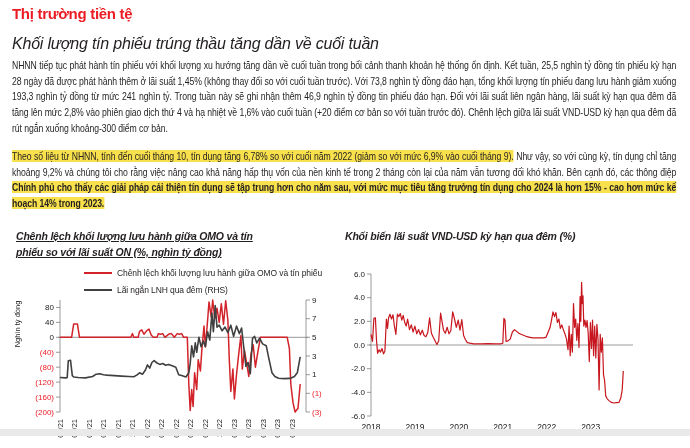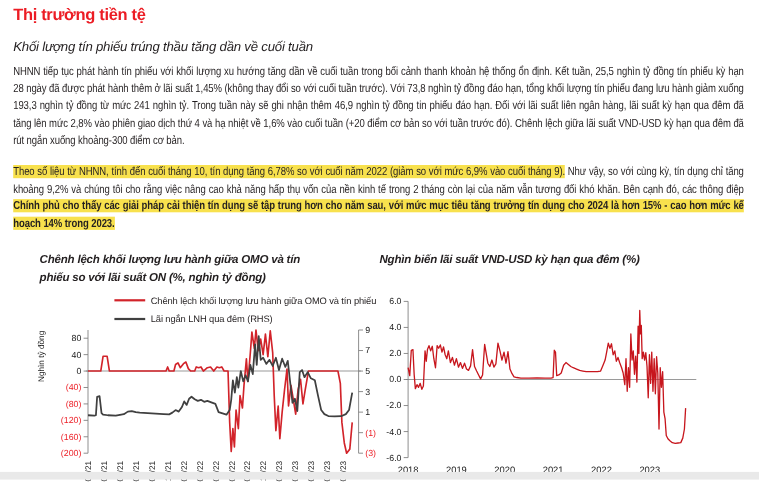--- a/index.html
+++ b/index.html
@@ -1,30 +1,30 @@
 <!DOCTYPE html>
 <html><head>
 <meta charset="utf-8">
 <style>
   * { margin:0; padding:0; box-sizing:border-box; }
   html,body { width:690px; height:448px; background:#fff; font-family:"Liberation Sans",sans-serif; color:#231f20; overflow:hidden; }
   .page { position:relative; width:690px; height:436px; background:#fff; }
 
   .sec-title { position:absolute; left:12px; top:5px; font-size:15px; font-weight:bold; color:#ec1c24; letter-spacing:-0.3px; }
-  .subtitle  { position:absolute; left:12px; top:35px; font-size:12px; font-style:italic; letter-spacing:-0.2px; }
+  .subtitle  { position:absolute; left:12px; top:35px; font-size:16px; font-style:italic; letter-spacing:-0.2px; }
 
   .para { position:absolute; left:12px; width:812px; transform:scaleX(0.818); transform-origin:0 0;
           font-size:10.6px; line-height:15.7px; text-align:justify; letter-spacing:-0.1px; }
   .para1 { top:58px; }
   .para2 { top:149px; }
   .hl  { background:#f8e14d; }
   .hl-bold { background:#f8e14d; font-weight:bold; }
 
   .chart { position:absolute; top:228px; }
-  .chart-left  { left:28px;  width:335px; height:220px; }
+  .chart-left  { left:8px;  width:335px; height:220px;text-decoration:underline; }
   .chart-right { left:345px; width:345px; height:220px; }
   .chart-title { font-size:10.5px; font-style:italic; font-weight:bold; line-height:16px; letter-spacing:-0.2px; }
   .chart-left .chart-title { margin-left:8px; width:262px; }
   .legend { position:absolute; left:76px; top:37px; font-size:8.5px; line-height:16.5px; letter-spacing:-0.1px; }
   .legend-row { display:flex; align-items:center; }
   .swatch { display:inline-block; width:28px; height:2px; margin-right:5px; }
   svg { position:absolute; left:0; overflow:visible; }
   #svg-left  { top:64px; }
   #svg-right { top:38px; }
 
@@ -105,21 +105,21 @@
         <text x="257.5882352941176" y="127" font-size="7.5" text-anchor="end" fill="#1a1a1a" font-family="&quot;Liberation Sans&quot;,sans-serif" transform="rotate(-90 257.5882352941176 127)">05/23</text>
         <text x="272.05882352941177" y="127" font-size="7.5" text-anchor="end" fill="#1a1a1a" font-family="&quot;Liberation Sans&quot;,sans-serif" transform="rotate(-90 272.05882352941177 127)">07/23</text>
         <text x="286.52941176470586" y="127" font-size="7.5" text-anchor="end" fill="#1a1a1a" font-family="&quot;Liberation Sans&quot;,sans-serif" transform="rotate(-90 286.52941176470586 127)">09/23</text>
         <text x="12" y="32" font-size="7.5" text-anchor="middle" fill="#1a1a1a" font-family="&quot;Liberation Sans&quot;,sans-serif" transform="rotate(-90 12 32)">Nghìn tỷ đồng</text>
         <polyline points="52.0,45.3 63.6,45.3 65.7,31.9 69.4,31.9 71.5,45.3 122.9,45.3 124.4,41.6 125.8,45.3 130.1,45.3 131.6,39.4 133.8,37.9 135.9,42.3 138.8,38.6 141.0,37.1 143.2,43.1 145.3,45.3 149.0,45.3 150.4,41.6 152.6,42.3 154.7,41.6 156.9,45.3 160.5,42.3 163.4,41.6 166.3,45.3 169.2,41.6 171.4,42.3 173.6,41.6 175.7,45.3 179.3,45.3 180.8,92.0 182.2,118.5 183.7,97.6 185.1,114.4 186.6,80.8 188.7,97.6 190.2,67.7 192.4,78.9 193.8,58.4 196.0,34.1 197.4,54.7 199.6,28.5 201.0,9.9 203.2,24.8 204.7,8.0 206.8,26.7 209.0,16.2 211.2,30.4 213.3,11.7 215.5,32.3 217.7,8.7 219.9,28.5 221.3,67.7 222.8,99.5 224.9,77.1 226.4,106.9 228.5,82.7 230.7,62.1 232.9,43.5 234.3,77.1 236.5,58.4 238.7,71.5 240.8,84.5 243.0,62.1 245.2,52.8 247.4,75.2 249.5,62.1 252.4,45.3 254.6,45.3 279.2,45.3 281.4,56.5 282.8,92.0 285.0,110.7 287.1,120.0 290.0,116.3 292.2,92.0" fill="none" stroke="#d2232a" stroke-width="1.5" stroke-linejoin="round"></polyline>
         <polyline points="52.0,85.5 57.8,85.9 59.2,85.5 60.3,68.7 62.5,68.2 64.3,83.6 65.7,85.0 70.1,85.5 77.3,85.9 84.6,84.5 88.2,82.2 91.8,81.7 95.4,82.7 99.0,83.1 106.3,83.6 113.5,84.1 120.7,84.5 125.8,84.7 128.7,83.1 131.6,80.8 134.5,82.2 137.4,78.0 139.5,72.9 141.7,76.1 143.9,70.5 146.1,68.7 149.0,71.0 151.8,72.4 154.7,71.5 157.6,73.3 160.5,72.4 164.1,73.8 167.8,75.2 170.7,82.7 173.6,83.6 177.9,85.0 180.8,80.8 182.2,71.5 183.7,53.7 185.5,64.9 187.3,50.9 188.7,60.3 190.9,45.3 193.1,54.7 195.3,49.1 197.4,54.7 199.6,39.7 201.8,48.1 203.9,21.1 205.4,39.7 207.2,13.6 209.0,35.1 211.2,33.2 214.1,38.8 217.0,35.1 219.9,40.7 222.8,33.2 225.6,44.4 228.5,34.1 231.4,41.6 233.6,36.0 235.8,55.6 237.9,74.3 240.1,70.5 242.3,81.7 244.5,46.3 246.6,44.4 248.8,50.9 251.7,46.3 254.6,51.9 258.2,53.7 261.1,67.7 264.0,80.8 266.9,84.5 270.5,86.2 276.3,86.6 282.1,86.4 286.4,84.5 289.3,80.8 292.2,64.9" fill="none" stroke="#404040" stroke-width="1.6" stroke-linejoin="round"></polyline>
       </svg>
   </div>
 
   <div class="chart chart-right">
-    <div class="chart-title">Nghìn biến lãi suất VND-USD kỳ hạn qua đêm (%)</div>
+    <div class="chart-title">Khối biến lãi suất VND-USD kỳ hạn qua đêm (%)</div>
     <svg id="svg-right" width="345" height="178">
         <line x1="24" x2="288" y1="79.0" y2="79.0" stroke="#9a9a9a" stroke-width="1"></line>
         <line x1="26" x2="26" y1="8" y2="150" stroke="#808080" stroke-width="0.8"></line>
         <line x1="22" x2="26" y1="8" y2="8" stroke="#808080" stroke-width="0.8"></line>
         <text x="20" y="10.7" font-size="8" text-anchor="end" fill="#1a1a1a" font-family="&quot;Liberation Sans&quot;,sans-serif">6.0</text>
         <line x1="22" x2="26" y1="31.666666666666664" y2="31.666666666666664" stroke="#808080" stroke-width="0.8"></line>
         <text x="20" y="34.36666666666667" font-size="8" text-anchor="end" fill="#1a1a1a" font-family="&quot;Liberation Sans&quot;,sans-serif">4.0</text>
         <line x1="22" x2="26" y1="55.33333333333333" y2="55.33333333333333" stroke="#808080" stroke-width="0.8"></line>
         <text x="20" y="58.03333333333333" font-size="8" text-anchor="end" fill="#1a1a1a" font-family="&quot;Liberation Sans&quot;,sans-serif">2.0</text>
         <line x1="22" x2="26" y1="79" y2="79" stroke="#808080" stroke-width="0.8"></line>

